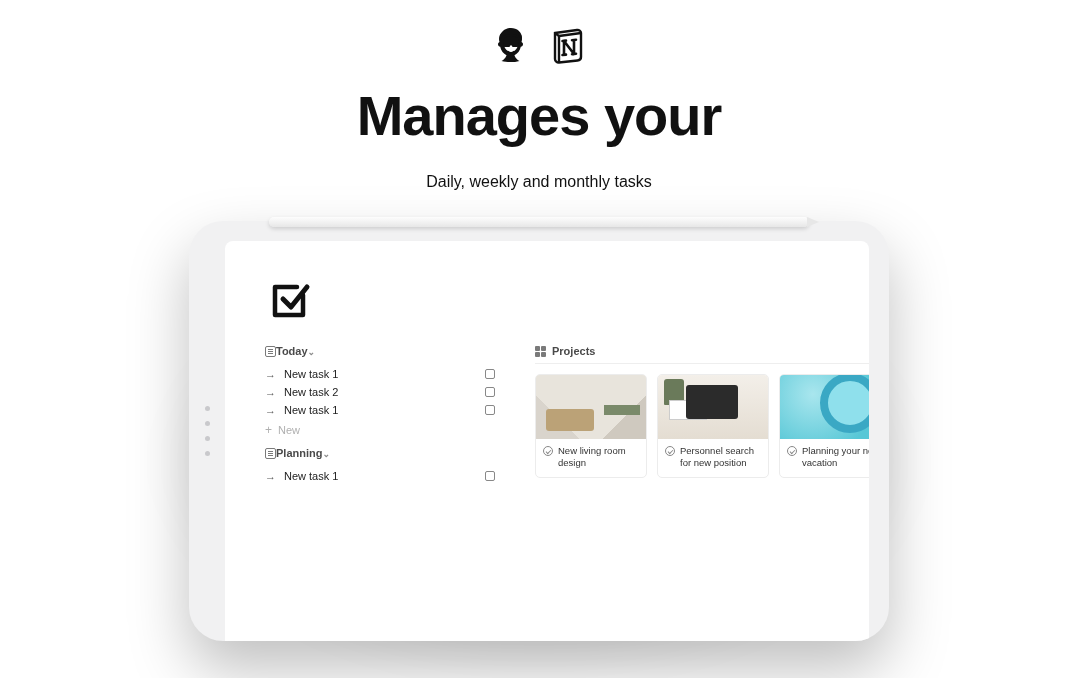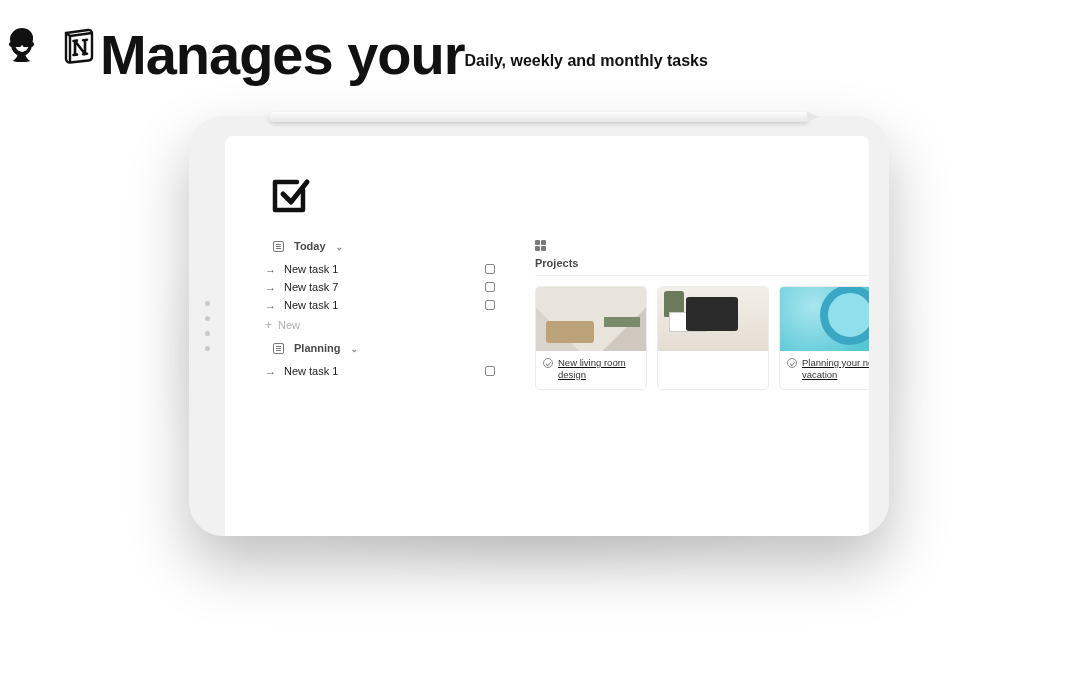--- a/index.html
+++ b/index.html
@@ -9,41 +9,42 @@
     background: #ffffff;
     font-family: -apple-system, BlinkMacSystemFont, "Segoe UI", Helvetica, Arial, sans-serif;
     overflow: hidden;
     position: relative;
     color: #111;
   }
 
   
   .hero {
     display: flex;
+    flex-direction: column;
     align-items: center;
     padding-top: 24px;
   }
   .logo-row {
     display: flex;
     align-items: center;
     gap: 14px;
     margin-bottom: 18px;
   }
   .face-icon svg, .notion-icon svg { display: block; }
   .headline {
     font-weight: 900;
     font-size: 56px;
     line-height: 1.08;
     text-align: center;
     letter-spacing: -1px;
     color: #111;
   }
   .subhead {
-    margin-top: 12px;
-    font-weight: 700;
+    margin-top: 27px;
+    font-weight: 400;
     font-size: 16px;
     color: #111;
   }
 
   
   .stage {
     position: relative;
     margin: 30px auto 0;
     width: 700px;
     height: 420px;
@@ -129,27 +130,26 @@
     display: flex;
     gap: 40px;
     align-items: flex-start;
   }
 
   
   .task-col { width: 230px; flex-shrink: 0; }
   .section-head {
     display: flex;
     align-items: flex-end;
-    gap: 10px;
+    gap: 0;
     font-size: 11px;
     font-weight: 600;
     color: #4a4a4a;
     margin-bottom: 8px;
     cursor: pointer;
-    margin-left: 8px;
   }
   .sec-icon {
     width: 11px; height: 11px;
     border: 1px solid #7a7a7a;
     border-radius: 2px;
     display: inline-flex;
     align-items: center; justify-content: center;
   }
   .sec-icon::after {
     content: "";
@@ -182,43 +182,41 @@
     color: #b0b0b0;
     padding: 4px 0 10px;
     cursor: pointer;
   }
   .plus { font-size: 12px; }
 
   
   .proj-col { flex: 1; }
   .proj-head {
     display: flex;
-    align-items: flex-start;
+    align-items: flex-end;
     gap: 6px;
     font-size: 11px;
     font-weight: 600;
     color: #4a4a4a;
     border-bottom: 1px solid #eee;
     padding-bottom: 6px;
     margin-bottom: 10px;
-    flex-direction: column;
   }
   .grid-icon {
     width: 11px; height: 11px;
     display: inline-grid;
     grid-template-columns: 1fr 1fr;
     grid-template-rows: 1fr 1fr;
     gap: 1px;
   }
   .grid-icon span { background: #7a7a7a; border-radius: 1px; }
 
   .cards {
     display: flex;
     gap: 10px;
-    text-decoration: underline;
   }
   .card {
     width: 112px;
     border: 1px solid #ececec;
     border-radius: 5px;
     overflow: hidden;
     background: #fff;
     cursor: pointer;
     flex-shrink: 0;
   }
@@ -365,21 +363,21 @@
           <div class="task-row">
             <span class="task-left">
               <span class="arrow">→</span>
               <span>New task 1</span>
             </span>
             <span class="cbox"></span>
           </div>
           <div class="task-row">
             <span class="task-left">
               <span class="arrow">→</span>
-              <span>New task 7</span>
+              <span>New task 2</span>
             </span>
             <span class="cbox"></span>
           </div>
           <div class="task-row">
             <span class="task-left">
               <span class="arrow">→</span>
               <span>New task 1</span>
             </span>
             <span class="cbox"></span>
           </div>
@@ -420,20 +418,24 @@
             <div class="card">
               <div class="thumb thumb-room"></div>
               <div class="card-meta">
                 <span class="ring"></span>
                 <span>New living room design</span>
               </div>
             </div>
 
             <div class="card">
               <div class="thumb thumb-desk"></div>
+              <div class="card-meta">
+                <span class="ring"></span>
+                <span>Personnel search for new position</span>
+              </div>
             </div>
 
             <div class="card">
               <div class="thumb thumb-pool"></div>
               <div class="card-meta">
                 <span class="ring"></span>
                 <span>Planning your next vacation</span>
               </div>
             </div>
           </div>

